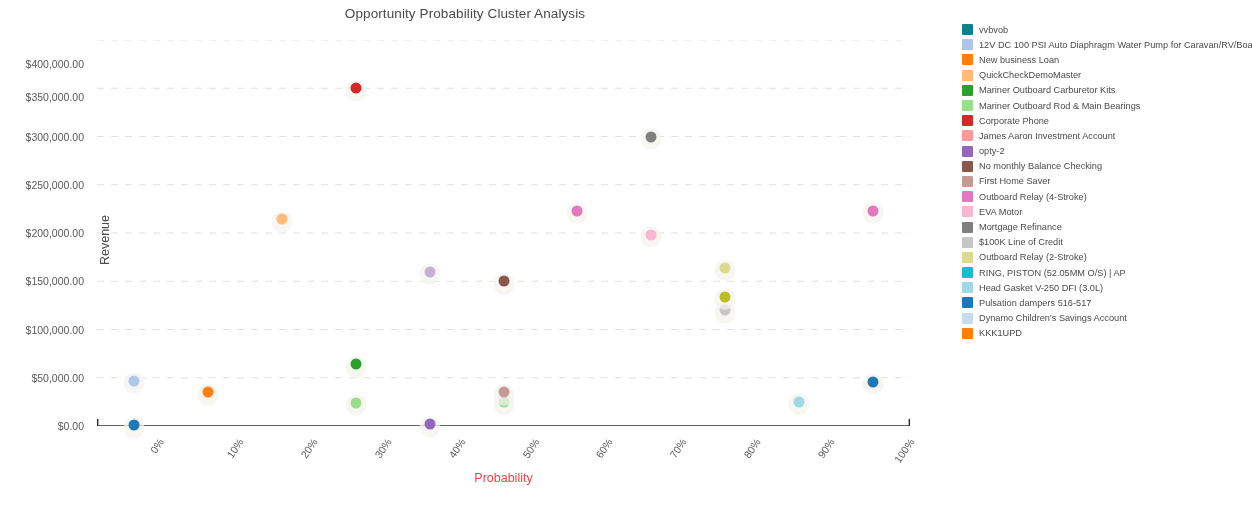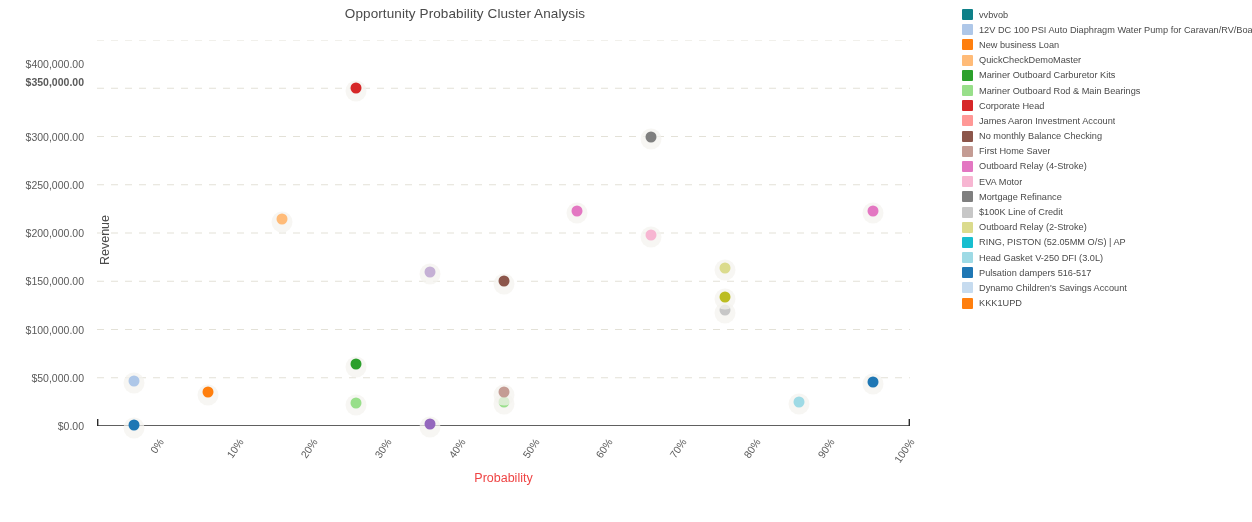--- a/index.html
+++ b/index.html
@@ -104,21 +104,21 @@
     border-radius: 50%;
     background: #f4f2ee;
     opacity: .72;
     transform: translate(-50%, -50%);
   }
 
   
   .legend {
     position: absolute;
     left: 962px;
-    top: 7px;
+    top: 22px;
     width: 290px;
   }
   .legend-row {
     display: flex;
     align-items: center;
     height: 15.2px;
     white-space: nowrap;
   }
   .legend-swatch {
     width: 11px;
@@ -167,21 +167,21 @@
         <line x1="776.0454545454546" x2="776.0454545454546" y1="386" y2="392" stroke="#2b2b2b" stroke-width="1.1"></line>
       </svg>
     <div id="y-ticks">
         <div class="y-tick-label" style="top: 386px;">$0.00</div>
         <div class="y-tick-label" style="top: 337.75px;">$50,000.00</div>
         <div class="y-tick-label" style="top: 289.5px;">$100,000.00</div>
         <div class="y-tick-label" style="top: 241.25px;">$150,000.00</div>
         <div class="y-tick-label" style="top: 193px;">$200,000.00</div>
         <div class="y-tick-label" style="top: 144.75px;">$250,000.00</div>
         <div class="y-tick-label" style="top: 96.5px;">$300,000.00</div>
-        <div class="y-tick-label" style="top: 42px; font-weight: bold;">$350,000.00</div>
+        <div class="y-tick-label" style="top: 57px;">$350,000.00</div>
         <div class="y-tick-label" style="top: 0px; margin-top: 24px;">$400,000.00</div>
       </div>
     <div id="x-ticks">
         <div class="x-tick-label" style="left: 43.9545px;">0%</div>
         <div class="x-tick-label" style="left: 117.864px;">10%</div>
         <div class="x-tick-label" style="left: 191.773px;">20%</div>
         <div class="x-tick-label" style="left: 265.682px;">30%</div>
         <div class="x-tick-label" style="left: 339.591px;">40%</div>
         <div class="x-tick-label" style="left: 413.5px;">50%</div>
         <div class="x-tick-label" style="left: 487.409px;">60%</div>
@@ -259,27 +259,31 @@
       <div class="legend-row">
         <span class="legend-swatch" style="background: rgb(44, 160, 44);"></span>
         <span class="legend-label">Mariner Outboard Carburetor Kits</span>
       </div>
       <div class="legend-row">
         <span class="legend-swatch" style="background: rgb(152, 223, 138);"></span>
         <span class="legend-label">Mariner Outboard Rod &amp; Main Bearings</span>
       </div>
       <div class="legend-row">
         <span class="legend-swatch" style="background: rgb(214, 39, 40);"></span>
-        <span class="legend-label">Corporate Head</span>
+        <span class="legend-label">Corporate Phone</span>
       </div>
       <div class="legend-row">
         <span class="legend-swatch" style="background: rgb(255, 152, 150);"></span>
         <span class="legend-label">James Aaron Investment Account</span>
       </div>
       <div class="legend-row">
+        <span class="legend-swatch" style="background: rgb(148, 103, 189);"></span>
+        <span class="legend-label">opty-2</span>
+      </div>
+      <div class="legend-row">
         <span class="legend-swatch" style="background: rgb(140, 86, 75);"></span>
         <span class="legend-label">No monthly Balance Checking</span>
       </div>
       <div class="legend-row">
         <span class="legend-swatch" style="background: rgb(196, 156, 148);"></span>
         <span class="legend-label">First Home Saver</span>
       </div>
       <div class="legend-row">
         <span class="legend-swatch" style="background: rgb(227, 119, 194);"></span>
         <span class="legend-label">Outboard Relay (4-Stroke)</span>

